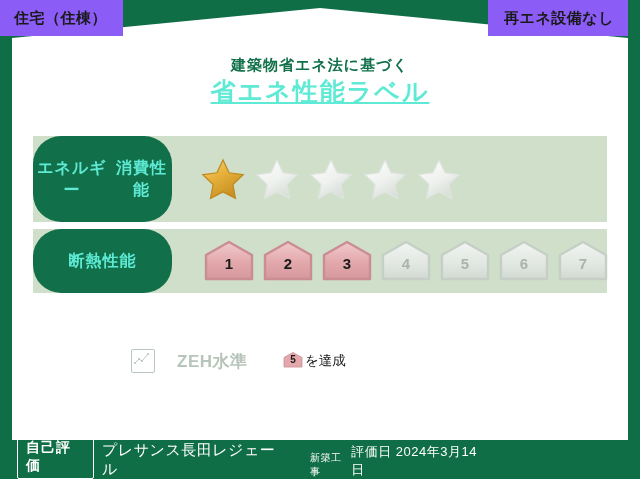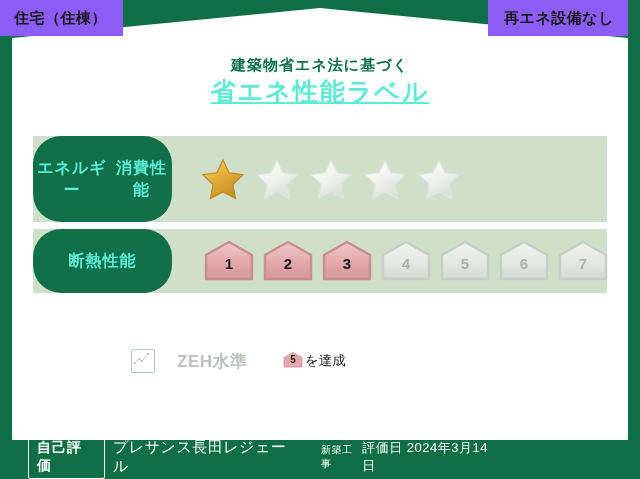--- a/index.html
+++ b/index.html
@@ -101,22 +101,22 @@
     display:inline-block;width:20px;height:16px;vertical-align:-3px;
     margin:0 2px;position:relative;
   }
   .ihouse-num{
     position:absolute;left:0;right:0;top:3px;text-align:center;
     font-size:10px;font-weight:bold;color:#1a1a1a;line-height:1;
   }
 
   
   .footer{
-    position:absolute;left:14px;bottom:0;width:513px;height:44px;
-    display:flex;align-items:center;color:#ffffff;z-index:6;
+    position:absolute;left:3px;bottom:0;width:513px;height:44px;
+    display:flex;align-items:flex-end;color:#ffffff;z-index:6;
   }
   .self-eval{
     margin-left:14px;border:1.5px solid #ffffff;border-radius:2px;
     padding:3px 8px;font-size:14px;font-weight:bold;letter-spacing:1px;
   }
   .bldg-name{
     margin-left:8px;font-size:15px;letter-spacing:.5px;font-weight:normal;
   }
   .work-type{margin-left:22px;font-size:10px;letter-spacing:.5px;}
   .eval-date{

